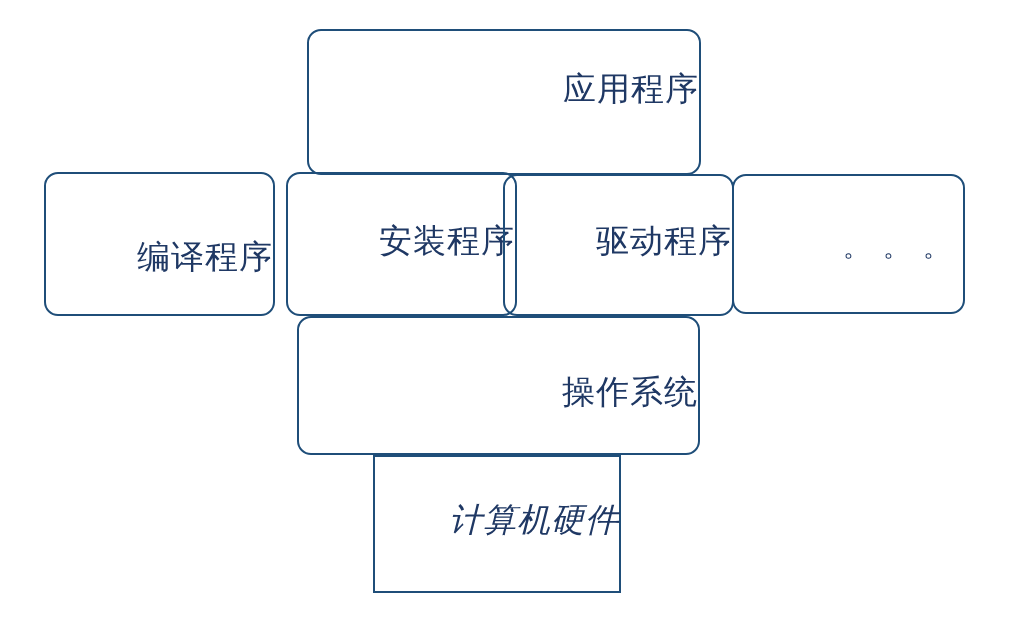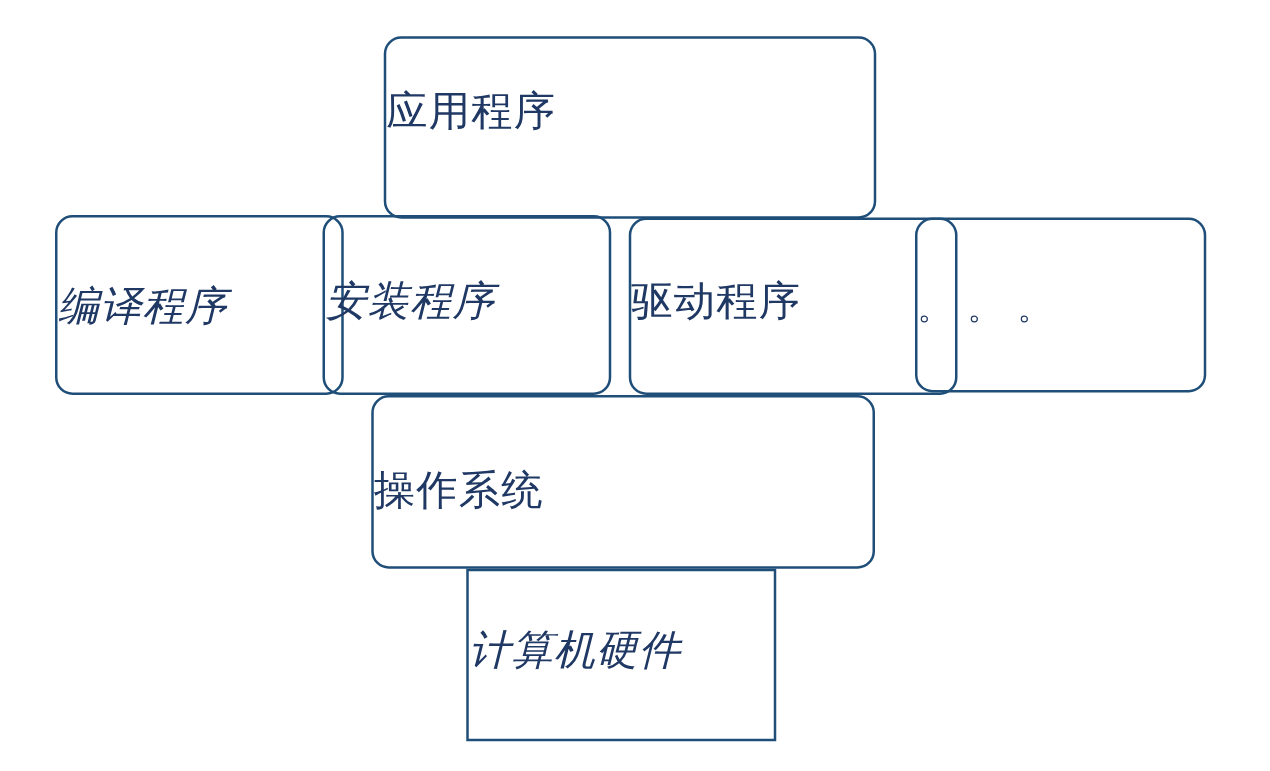--- a/index.html
+++ b/index.html
@@ -30,21 +30,21 @@
     border-radius: 14px;
   }
   .layer-box.square {
     border-radius: 0;
     font-style: italic;
   }
   .box-label {
     position: absolute;
     left: 0;
     right: 0;
-    text-align: left;
+    text-align: right;
     color: #1f3864;
     font-family: "DejaVu Serif", "Liberation Serif", serif;
     font-size: 33px;
     line-height: 1;
     letter-spacing: 1px;
     white-space: nowrap;
     font-weight: 400;
   }
   .ellipsis-label {
     font-size: 26px;
@@ -55,28 +55,28 @@
 </head>
 <body>
 
 <div id="diagram-root">
 
   <div class="layer-box rounded" style="left:307px; top:29px; width:394px; height:146px;">
     <div class="box-label" style="top:41px;">应用程序</div>
   </div>
 
   <div class="layer-box rounded" style="left:44px; top:172px; width:231px; height:144px;">
-    <div class="box-label" style="top:54px;font-style:italic;">编译程序</div>
+    <div class="box-label" style="top:66px;">编译程序</div>
   </div>
 
-  <div class="layer-box rounded" style="left:258px; top:172px; width:231px; height:144px;font-style:italic;">
+  <div class="layer-box rounded" style="left:286px; top:172px; width:231px; height:144px;">
     <div class="box-label" style="top:50px;">安装程序</div>
   </div>
 
-  <div class="layer-box rounded" style="left:503px; top:174px; width:263px; height:142px;">
+  <div class="layer-box rounded" style="left:503px; top:174px; width:231px; height:142px;">
     <div class="box-label" style="top:48px;">驱动程序</div>
   </div>
 
   <div class="layer-box rounded" style="left:732px; top:174px; width:233px; height:140px;">
     <div class="box-label ellipsis-label" style="top:58px;">。。。</div>
   </div>
 
   <div class="layer-box rounded" style="left:297px; top:316px; width:403px; height:139px;">
     <div class="box-label" style="top:57px;">操作系统</div>
   </div>

